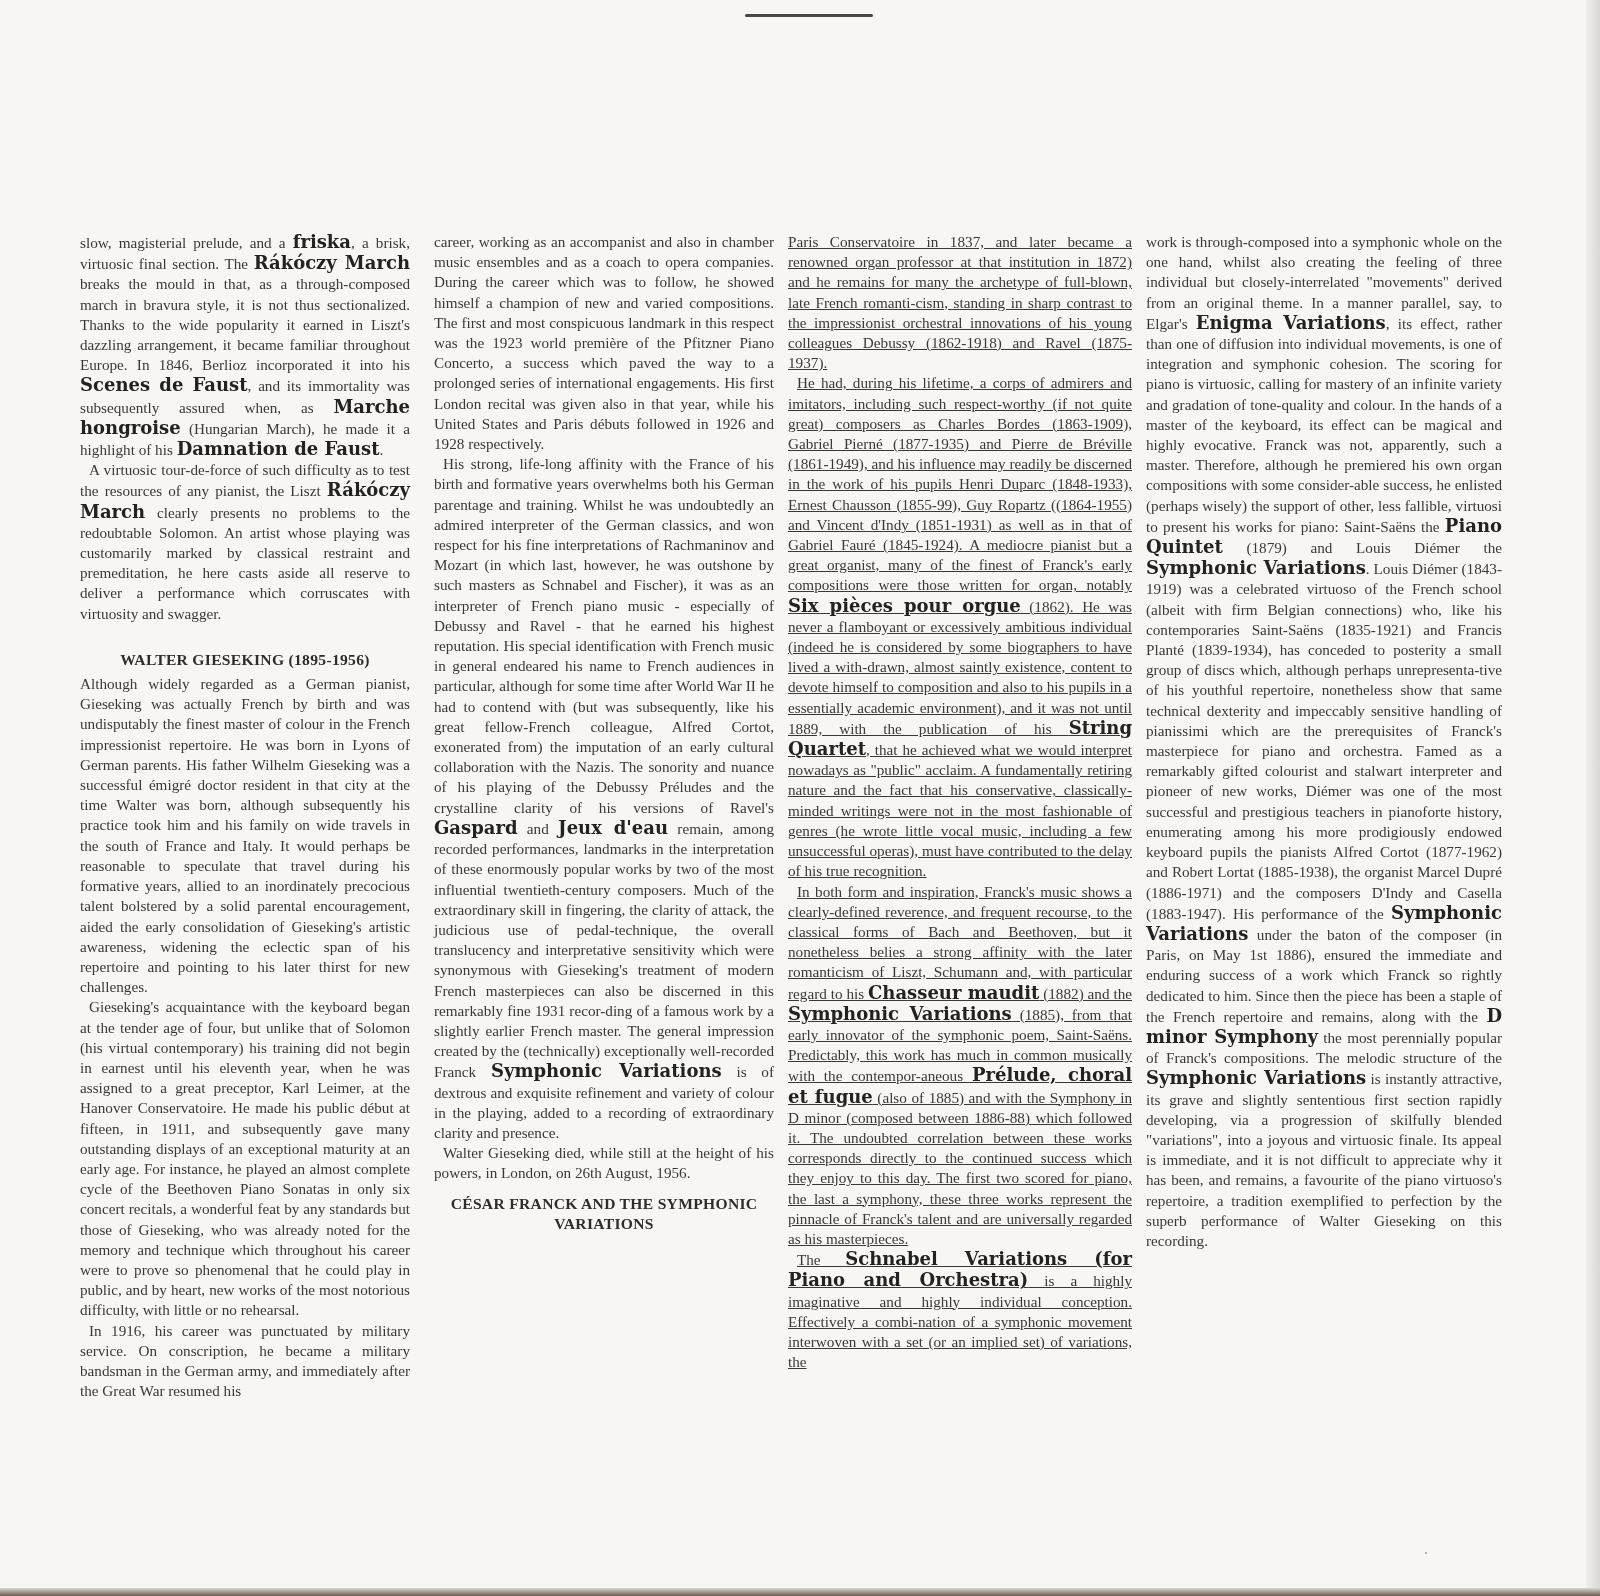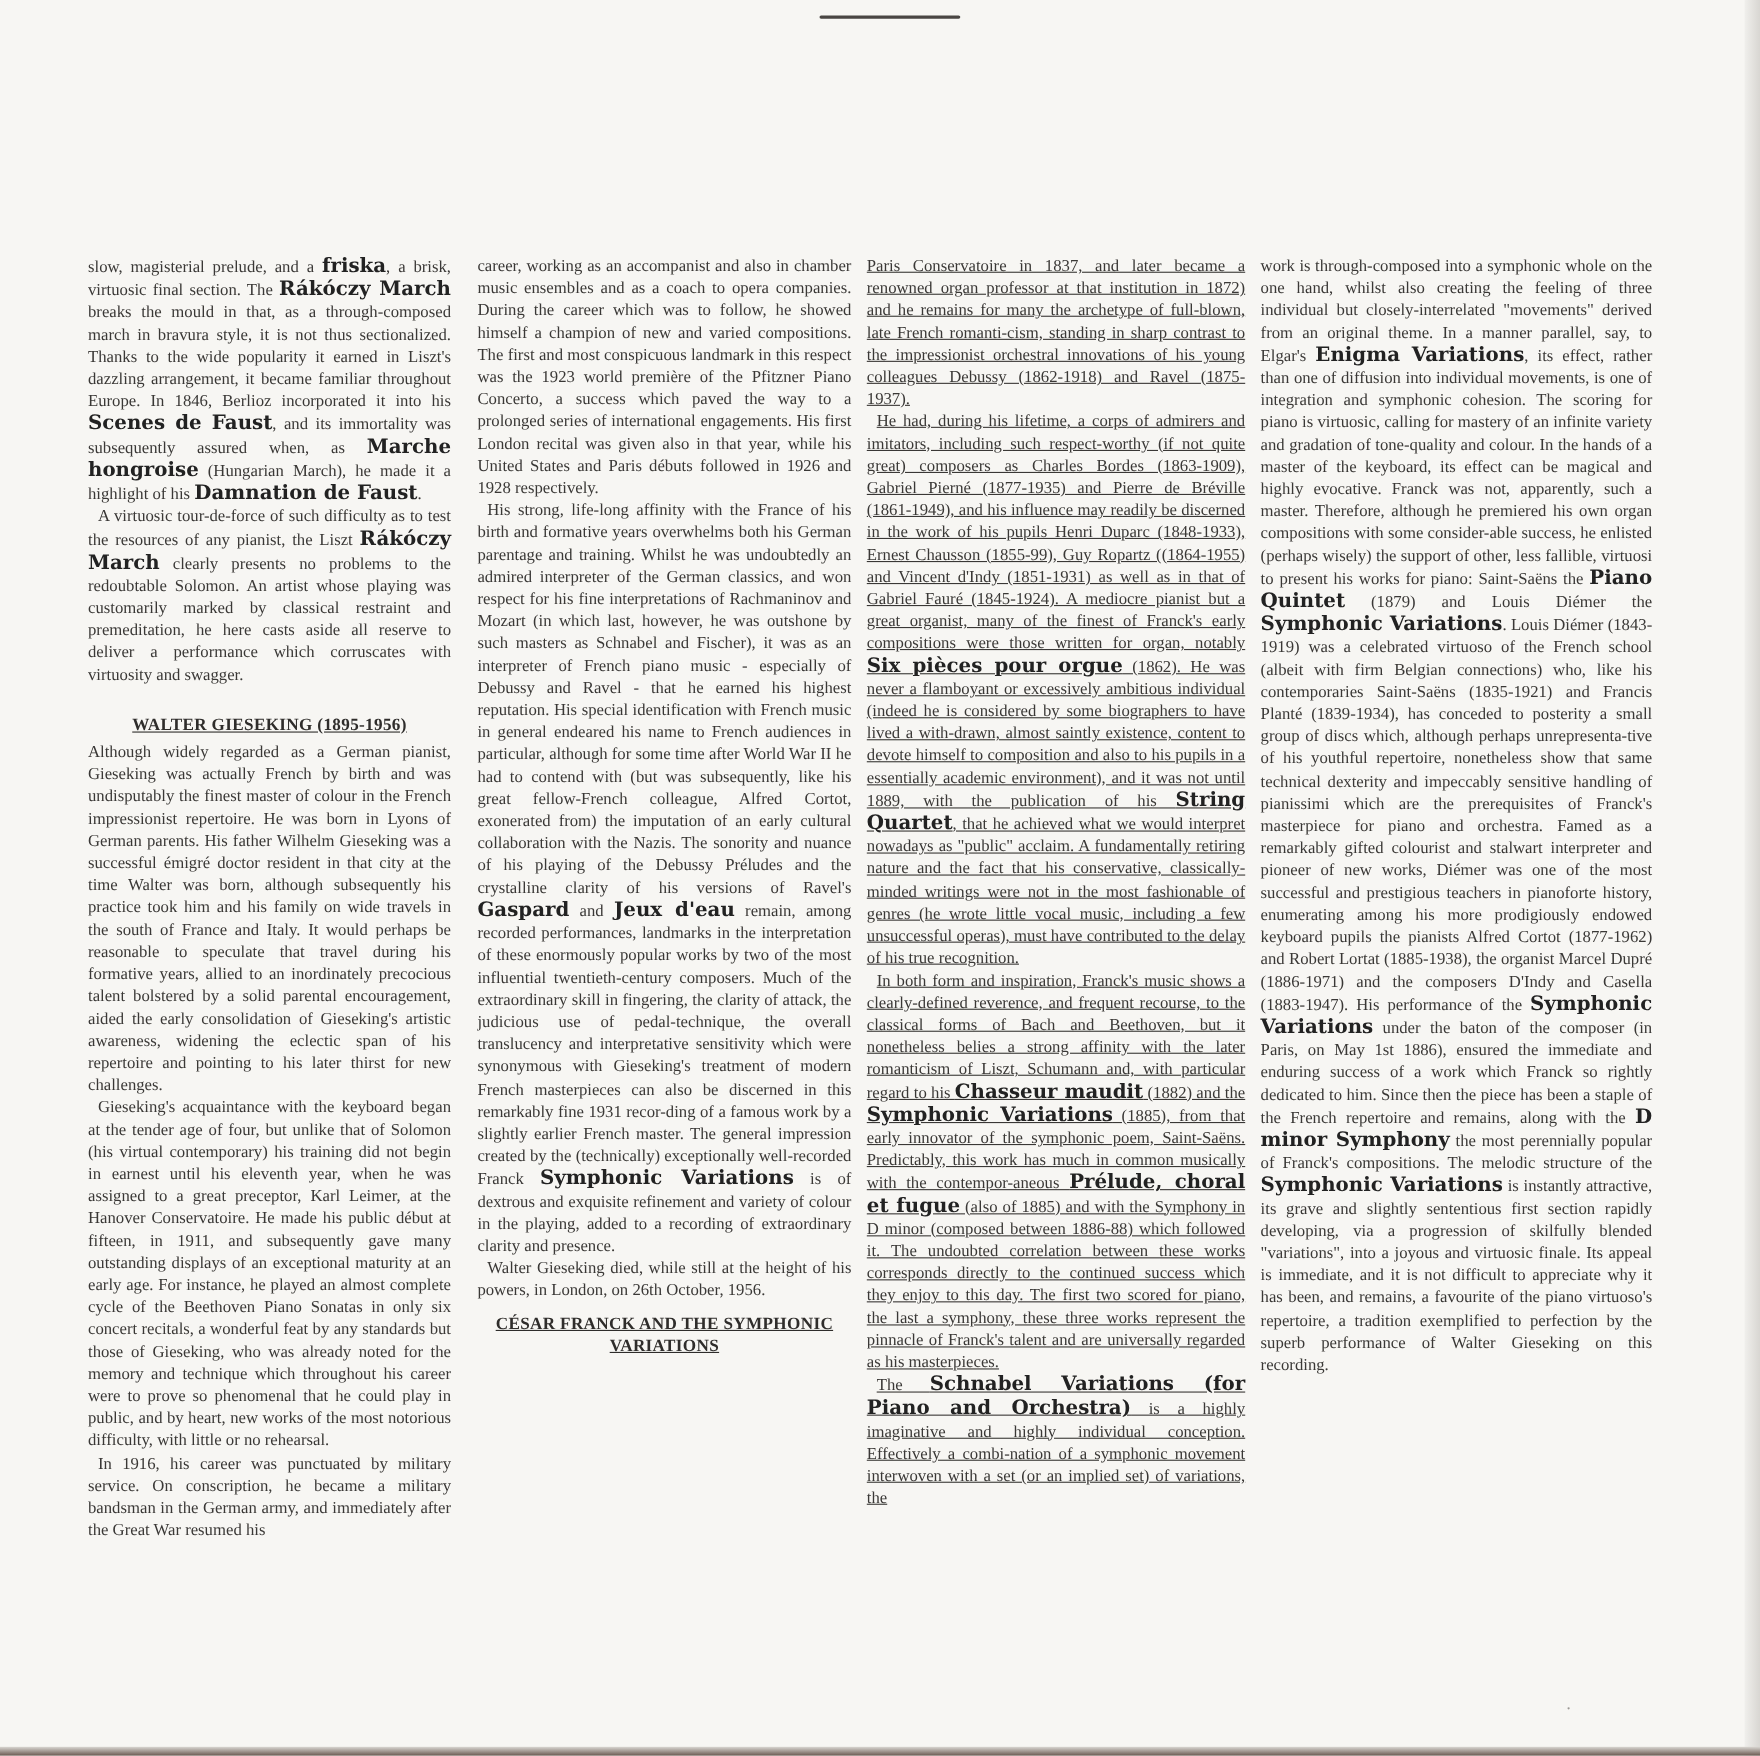--- a/index.html
+++ b/index.html
@@ -28,21 +28,21 @@
   }
   .col1 { left: 80px; }
   .col2 { left: 434px; width: 340px; }
   .col3 { left: 788px; width: 344px; text-decoration: underline; }
   .col4 { left: 1146px; width: 356px; }
   .column p { margin: 0; }
   .column p.indent { text-indent: 9px; }
   .column b { color: #222; font-weight: bold; font-family: "DejaVu Serif", serif; font-size: 18px; }
   .heading {
     text-align: center; font-size: 15.6px; line-height: 20.2px;
-    color: #2f2d2b; letter-spacing: 0.3px; margin: 0; text-decoration: underline;
+    color: #2f2d2b; letter-spacing: 0.3px; margin: 0;
   }
   .h-gieseking { margin-top: 26px; margin-bottom: 4px; }
   .h-franck { margin-top: 10px; margin-bottom: 8px; font-weight: bold; }
   .speck { position: absolute; width: 2px; height: 2px; background:#9a9894; border-radius: 1px; }
 </style>
 </head>
 <body>
 
 <div class="top-rule"></div>
 <div class="right-edge"></div>
@@ -53,21 +53,21 @@
     <p><span>slow, magisterial prelude, and a </span><b>friska</b><span>, a brisk, virtuosic final section. The </span><b>Rákóczy March</b><span> breaks the mould in that, as a through-composed march in bravura style, it is not thus sectionalized. Thanks to the wide popularity it earned in Liszt's dazzling arrangement, it became familiar throughout Europe. In 1846, Berlioz incorporated it into his </span><b>Scenes de Faust</b><span>, and its immortality was subsequently assured when, as </span><b>Marche hongroise</b><span> (Hungarian March), he made it a highlight of his </span><b>Damnation de Faust</b><span>.</span></p>
     <p class="indent"><span>A virtuosic tour-de-force of such difficulty as to test the resources of any pianist, the Liszt </span><b>Rákóczy March</b><span> clearly presents no problems to the redoubtable Solomon. An artist whose playing was customarily marked by classical restraint and premeditation, he here casts aside all reserve to deliver a performance which corruscates with virtuosity and swagger.</span></p>
     <h3 class="heading h-gieseking">WALTER GIESEKING (1895-1956)</h3>
     <p><span>Although widely regarded as a German pianist, Gieseking was actually French by birth and was undisputably the finest master of colour in the French impressionist repertoire. He was born in Lyons of German parents. His father Wilhelm Gieseking was a successful émigré doctor resident in that city at the time Walter was born, although subsequently his practice took him and his family on wide travels in the south of France and Italy. It would perhaps be reasonable to speculate that travel during his formative years, allied to an inordinately precocious talent bolstered by a solid parental encouragement, aided the early consolidation of Gieseking's artistic awareness, widening the eclectic span of his repertoire and pointing to his later thirst for new challenges.</span></p>
     <p class="indent"><span>Gieseking's acquaintance with the keyboard began at the tender age of four, but unlike that of Solomon (his virtual contemporary) his training did not begin in earnest until his eleventh year, when he was assigned to a great preceptor, Karl Leimer, at the Hanover Conservatoire. He made his public début at fifteen, in 1911, and subsequently gave many outstanding displays of an exceptional maturity at an early age. For instance, he played an almost complete cycle of the Beethoven Piano Sonatas in only six concert recitals, a wonderful feat by any standards but those of Gieseking, who was already noted for the memory and technique which throughout his career were to prove so phenomenal that he could play in public, and by heart, new works of the most notorious difficulty, with little or no rehearsal.</span></p>
     <p class="indent"><span>In 1916, his career was punctuated by military service. On conscription, he became a military bandsman in the German army, and immediately after the Great War resumed his</span></p>
   </div>
 <div class="column col2">
     <p><span>career, working as an accompanist and also in chamber music ensembles and as a coach to opera companies. During the career which was to follow, he showed himself a champion of new and varied compositions. The first and most conspicuous landmark in this respect was the 1923 world première of the Pfitzner Piano Concerto, a success which paved the way to a prolonged series of international engagements. His first London recital was given also in that year, while his United States and Paris débuts followed in 1926 and 1928 respectively.</span></p>
     <p class="indent"><span>His strong, life-long affinity with the France of his birth and formative years overwhelms both his German parentage and training. Whilst he was undoubtedly an admired interpreter of the German classics, and won respect for his fine interpretations of Rachmaninov and Mozart (in which last, however, he was outshone by such masters as Schnabel and Fischer), it was as an interpreter of French piano music - especially of Debussy and Ravel - that he earned his highest reputation. His special identification with French music in general endeared his name to French audiences in particular, although for some time after World War II he had to contend with (but was subsequently, like his great fellow-French colleague, Alfred Cortot, exonerated from) the imputation of an early cultural collaboration with the Nazis. The sonority and nuance of his playing of the Debussy Préludes and the crystalline clarity of his versions of Ravel's </span><b>Gaspard</b><span> and </span><b>Jeux d'eau</b><span> remain, among recorded performances, landmarks in the interpretation of these enormously popular works by two of the most influential twentieth-century composers. Much of the extraordinary skill in fingering, the clarity of attack, the judicious use of pedal-technique, the overall translucency and interpretative sensitivity which were synonymous with Gieseking's treatment of modern French masterpieces can also be discerned in this remarkably fine 1931 recor-ding of a famous work by a slightly earlier French master. The general impression created by the (technically) exceptionally well-recorded Franck </span><b>Symphonic Variations</b><span> is of dextrous and exquisite refinement and variety of colour in the playing, added to a recording of extraordinary clarity and presence.</span></p>
-    <p class="indent"><span>Walter Gieseking died, while still at the height of his powers, in London, on 26th October, 1956.</span></p>
+    <p class="indent"><span>Walter Gieseking died, while still at the height of his powers, in London, on 26th August, 1956.</span></p>
     <h3 class="heading h-franck">CÉSAR FRANCK AND THE SYMPHONIC VARIATIONS</h3>
   </div>
 <div class="column col3">
     <p><span>Paris Conservatoire in 1837, and later became a renowned organ professor at that institution in 1872) and he remains for many the archetype of full-blown, late French romanti-cism, standing in sharp contrast to the impressionist orchestral innovations of his young colleagues Debussy (1862-1918) and Ravel (1875-1937).</span></p>
     <p class="indent"><span>He had, during his lifetime, a corps of admirers and imitators, including such respect-worthy (if not quite great) composers as Charles Bordes (1863-1909), Gabriel Pierné (1877-1935) and Pierre de Bréville (1861-1949), and his influence may readily be discerned in the work of his pupils Henri Duparc (1848-1933), Ernest Chausson (1855-99), Guy Ropartz ((1864-1955) and Vincent d'Indy (1851-1931) as well as in that of Gabriel Fauré (1845-1924). A mediocre pianist but a great organist, many of the finest of Franck's early compositions were those written for organ, notably </span><b>Six pièces pour orgue</b><span> (1862). He was never a flamboyant or excessively ambitious individual (indeed he is considered by some biographers to have lived a with-drawn, almost saintly existence, content to devote himself to composition and also to his pupils in a essentially academic environment), and it was not until 1889, with the publication of his </span><b>String Quartet</b><span>, that he achieved what we would interpret nowadays as "public" acclaim. A fundamentally retiring nature and the fact that his conservative, classically-minded writings were not in the most fashionable of genres (he wrote little vocal music, including a few unsuccessful operas), must have contributed to the delay of his true recognition.</span></p>
     <p class="indent"><span>In both form and inspiration, Franck's music shows a clearly-defined reverence, and frequent recourse, to the classical forms of Bach and Beethoven, but it nonetheless belies a strong affinity with the later romanticism of Liszt, Schumann and, with particular regard to his </span><b>Chasseur maudit</b><span> (1882) and the </span><b>Symphonic Variations</b><span> (1885), from that early innovator of the symphonic poem, Saint-Saëns. Predictably, this work has much in common musically with the contempor-aneous </span><b>Prélude, choral et fugue</b><span> (also of 1885) and with the Symphony in D minor (composed between 1886-88) which followed it. The undoubted correlation between these works corresponds directly to the continued success which they enjoy to this day. The first two scored for piano, the last a symphony, these three works represent the pinnacle of Franck's talent and are universally regarded as his masterpieces.</span></p>
     <p class="indent"><span>The </span><b>Schnabel Variations (for Piano and Orchestra)</b><span> is a highly imaginative and highly individual conception. Effectively a combi-nation of a symphonic movement interwoven with a set (or an implied set) of variations, the</span></p>
   </div>
 <div class="column col4">
     <p><span>work is through-composed into a symphonic whole on the one hand, whilst also creating the feeling of three individual but closely-interrelated "movements" derived from an original theme. In a manner parallel, say, to Elgar's </span><b>Enigma Variations</b><span>, its effect, rather than one of diffusion into individual movements, is one of integration and symphonic cohesion. The scoring for piano is virtuosic, calling for mastery of an infinite variety and gradation of tone-quality and colour. In the hands of a master of the keyboard, its effect can be magical and highly evocative. Franck was not, apparently, such a master. Therefore, although he premiered his own organ compositions with some consider-able success, he enlisted (perhaps wisely) the support of other, less fallible, virtuosi to present his works for piano: Saint-Saëns the </span><b>Piano Quintet</b><span> (1879) and Louis Diémer the </span><b>Symphonic Variations</b><span>. Louis Diémer (1843-1919) was a celebrated virtuoso of the French school (albeit with firm Belgian connections) who, like his contemporaries Saint-Saëns (1835-1921) and Francis Planté (1839-1934), has conceded to posterity a small group of discs which, although perhaps unrepresenta-tive of his youthful repertoire, nonetheless show that same technical dexterity and impeccably sensitive handling of pianissimi which are the prerequisites of Franck's masterpiece for piano and orchestra. Famed as a remarkably gifted colourist and stalwart interpreter and pioneer of new works, Diémer was one of the most successful and prestigious teachers in pianoforte history, enumerating among his more prodigiously endowed keyboard pupils the pianists Alfred Cortot (1877-1962) and Robert Lortat (1885-1938), the organist Marcel Dupré (1886-1971) and the composers D'Indy and Casella (1883-1947). His performance of the </span><b>Symphonic Variations</b><span> under the baton of the composer (in Paris, on May 1st 1886), ensured the immediate and enduring success of a work which Franck so rightly dedicated to him. Since then the piece has been a staple of the French repertoire and remains, along with the </span><b>D minor Symphony</b><span> the most perennially popular of Franck's compositions. The melodic structure of the </span><b>Symphonic Variations</b><span> is instantly attractive, its grave and slightly sententious first section rapidly developing, via a progression of skilfully blended "variations", into a joyous and virtuosic finale. Its appeal is immediate, and it is not difficult to appreciate why it has been, and remains, a favourite of the piano virtuoso's repertoire, a tradition exemplified to perfection by the superb performance of Walter Gieseking on this recording.</span></p>

